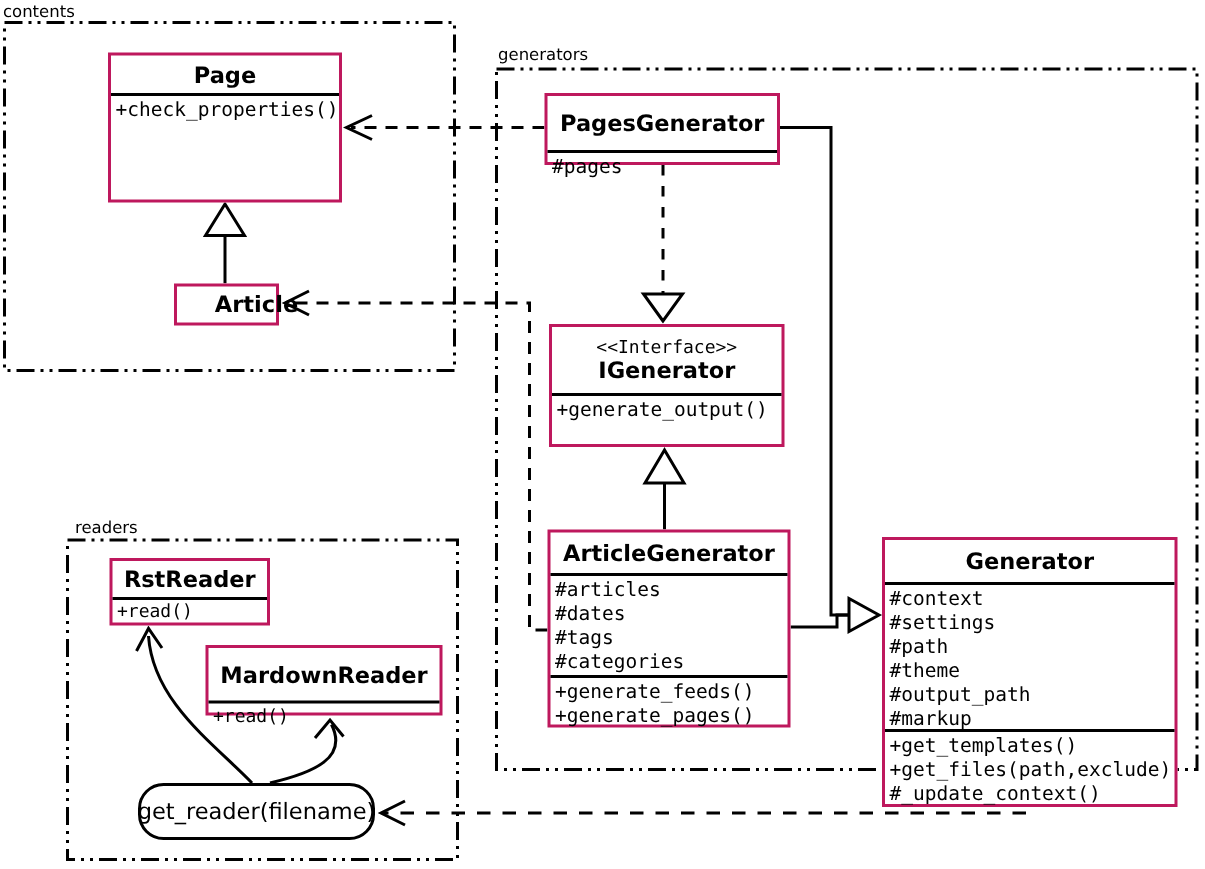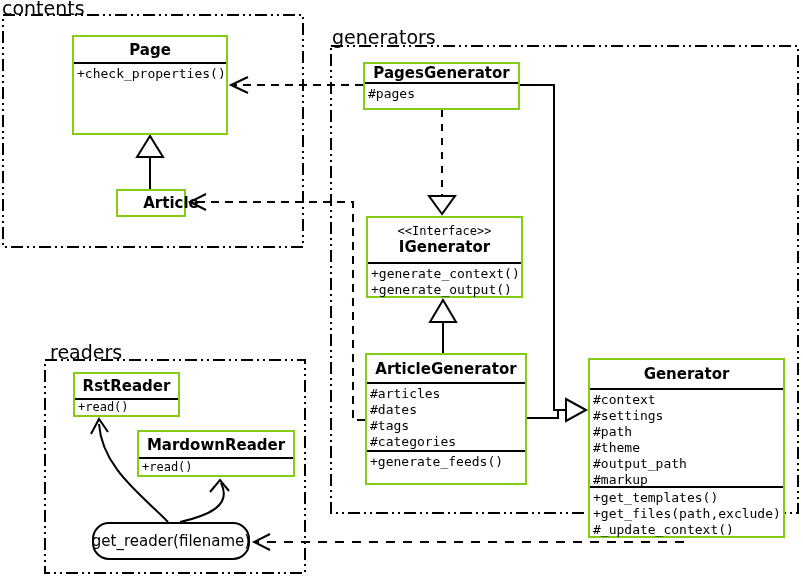--- a/index.html
+++ b/index.html
@@ -7,28 +7,28 @@
     position:relative;
     width:803px;height:579px;
     background:#ffffff;
     font-family:"DejaVu Sans","Liberation Sans",sans-serif;
     color:#000;
     overflow:hidden;
   }
   svg.wires{position:absolute;left:0;top:0;width:803px;height:579px;}
   .pkg-label{
     position:absolute;
-    font-size:19px;
+    font-size:11px;
     color:#000;
     background:transparent;
     line-height:16px;
   }
   .cls{
     position:absolute;
-    border:2px solid #84cc16;
+    border:2px solid #be185d;
     background:#fff;
     box-sizing:border-box;
     display:flex;
     flex-direction:column;
   }
   .cls-title{
     font-weight:bold;
     font-size:15px;
     text-align:center;
     display:flex;
@@ -117,47 +117,47 @@
     <div class="compartment" style="height:22px;">
       <div class="member">+check_properties()</div>
     </div>
   </div>
 
   <div class="cls" style="left:116px;top:189px;width:70px;height:28px;padding-left:40px;">
     <div class="cls-title" style="height:24px;">Article</div>
   </div>
 
   <div class="cls" style="left:363px;top:62px;width:157px;height:48px;">
-    <div class="cls-title" style="height:18px;">PagesGenerator</div>
+    <div class="cls-title" style="height:36px;">PagesGenerator</div>
     <div class="compartment" style="height:21px;">
       <div class="member">#pages</div>
     </div>
   </div>
 
   <div class="cls" style="left:366px;top:216px;width:157px;height:82px;">
     <div class="cls-title" style="height:44px;">
       <span class="stereotype">&lt;&lt;Interface&gt;&gt;</span>
       <span>IGenerator</span>
     </div>
     <div class="compartment" style="height:36px;">
-      <div class="member">+generate_context()</div>
       <div class="member">+generate_output()</div>
     </div>
   </div>
 
   <div class="cls" style="left:365px;top:353px;width:162px;height:132px;">
     <div class="cls-title" style="height:27px;">ArticleGenerator</div>
     <div class="compartment" style="height:68px;">
       <div class="member">#articles</div>
       <div class="member">#dates</div>
       <div class="member">#tags</div>
       <div class="member">#categories</div>
     </div>
     <div class="compartment" style="height:37px;">
       <div class="member">+generate_feeds()</div>
+      <div class="member">+generate_pages()</div>
     </div>
   </div>
 
   <div class="cls" style="left:588px;top:322px;width:197px;height:180px;margin-top:36px;">
     <div class="cls-title" style="height:28px;">Generator</div>
     <div class="compartment" style="height:98px;">
       <div class="member">#context</div>
       <div class="member">#settings</div>
       <div class="member">#path</div>
       <div class="member">#theme</div>
@@ -172,21 +172,21 @@
   </div>
 
   <div class="cls" style="left:73px;top:372px;width:107px;height:45px;">
     <div class="cls-title" style="height:24px;">RstReader</div>
     <div class="compartment" style="height:17px;padding-top:0;">
       <div class="member" style="font-size:12px;line-height:15px;">+read()</div>
     </div>
   </div>
 
   <div class="cls" style="left:137px;top:430px;width:158px;height:47px;">
-    <div class="cls-title" style="height:25px;">MardownReader</div>
+    <div class="cls-title" style="height:35px;">MardownReader</div>
     <div class="compartment" style="height:18px;padding-top:0;">
       <div class="member" style="font-size:12px;line-height:16px;">+read()</div>
     </div>
   </div>
 
   <div class="plainbox" style="left:92px;top:522px;width:158px;height:38px;border-radius:17px;">get_reader(filename)</div>
 
 </div>
 
 </body></html>

